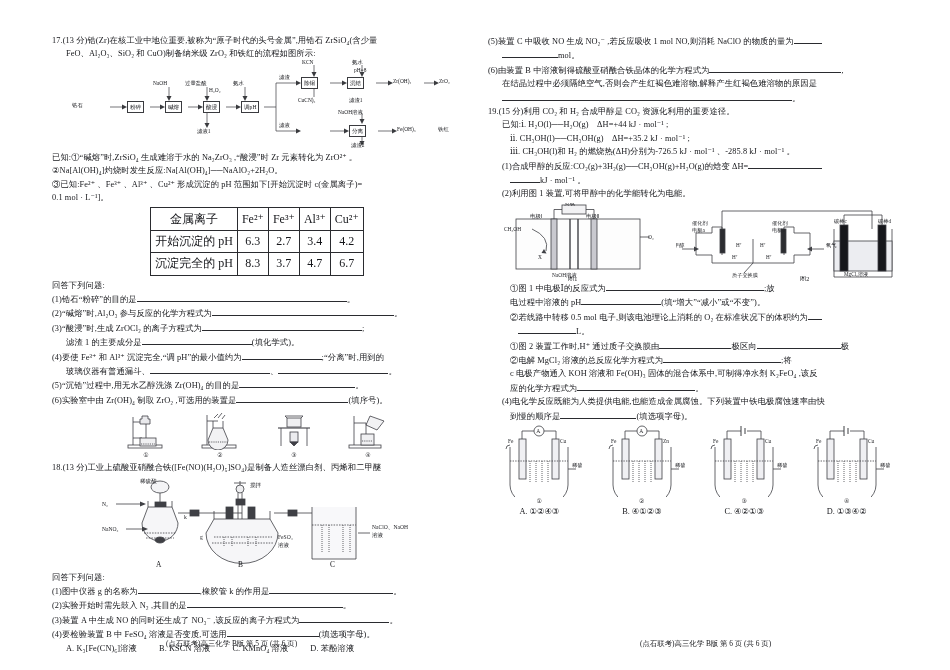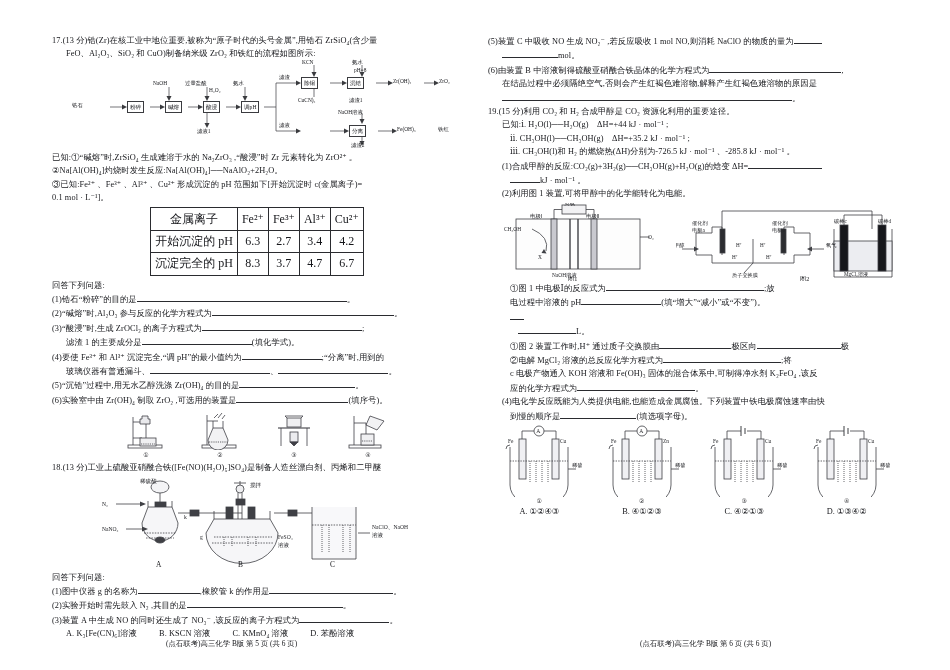--- a/index.html
+++ b/index.html
@@ -326,20 +326,21 @@
           <text x="164" y="90">B</text>
           <text x="256" y="90">C</text>
         </g>
       </svg>
     </div>
 
     <div class="ln">回答下列问题:</div>
     <div class="ln"><span>(1)图中仪器 g 的名称为</span><span class="bk" style="width:62px"></span><span>,橡胶管 k 的作用是</span><span class="bk" style="width:124px"></span>。</div>
     <div class="ln"><span>(2)实验开始时需先鼓入 N₂ ,其目的是</span><span class="bk" style="width:156px"></span>。</div>
     <div class="ln"><span>(3)装置 A 中生成 NO 的同时还生成了 NO₃⁻ ,该反应的离子方程式为</span><span class="bk" style="width:90px"></span>。</div>
+    <div class="ln"><span>(4)要检验装置 B 中 FeSO₄ 溶液是否变质,可选用</span><span class="bk" style="width:92px"></span><span>(填选项字母)。</span></div>
     <div class="ln pl14" style="display:flex;gap:22px;">
       <span>A. K₃[Fe(CN)₆]溶液</span>
       <span>B. KSCN 溶液</span>
       <span>C. KMnO₄ 溶液</span>
       <span>D. 苯酚溶液</span>
     </div>
   </div>
 
   <div class="col col-right">
 
@@ -434,21 +435,21 @@
             <text x="202" y="20">碳棒d</text>
             <text x="168" y="73">MgCl₂溶液</text>
           </g>
           <text x="124" y="78" font-size="6.2" fill="#15161a" font-family="Liberation Serif, serif">图2</text>
         </svg>
       </div>
     </div>
 
     <div class="ln pl22"><span>①图 1 中电极Ⅰ的反应式为</span><span class="bk" style="width:158px"></span><span>;放</span></div>
     <div class="ln pl22"><span>电过程中溶液的 pH</span><span class="bk" style="width:80px"></span><span>(填“增大”“减小”或“不变”)。</span></div>
-    <div class="ln pl22"><span class="bk" style="width:14px"></span></div>
+    <div class="ln pl22"><span>②若线路中转移 0.5 mol 电子,则该电池理论上消耗的 O₂ 在标准状况下的体积约为</span><span class="bk" style="width:14px"></span></div>
     <div class="ln pl30"><span class="bk" style="width:58px"></span><span>L。</span></div>
     <div class="ln pl22"><span>①图 2 装置工作时,H⁺ 通过质子交换膜由</span><span class="bk" style="width:72px"></span><span>极区向</span><span class="bk" style="width:84px"></span><span>极</span></div>
     <div class="ln pl22"><span>②电解 MgCl₂ 溶液的总反应化学方程式为</span><span class="bk" style="width:118px"></span><span>;将</span></div>
     <div class="ln pl22"><span>c 电极产物通入 KOH 溶液和 Fe(OH)₃ 固体的混合体系中,可制得净水剂 K₂FeO₄ ,该反</span></div>
     <div class="ln pl22"><span>应的化学方程式为</span><span class="bk" style="width:118px"></span>。</div>
     <div class="ln pl14"><span>(4)电化学反应既能为人类提供电能,也能造成金属腐蚀。下列装置中铁电极腐蚀速率由快</span></div>
     <div class="ln pl22"><span>到慢的顺序是</span><span class="bk" style="width:76px"></span><span>(填选项字母)。</span></div>
 
     <div class="cellrow">
       <div class="cellcell">

